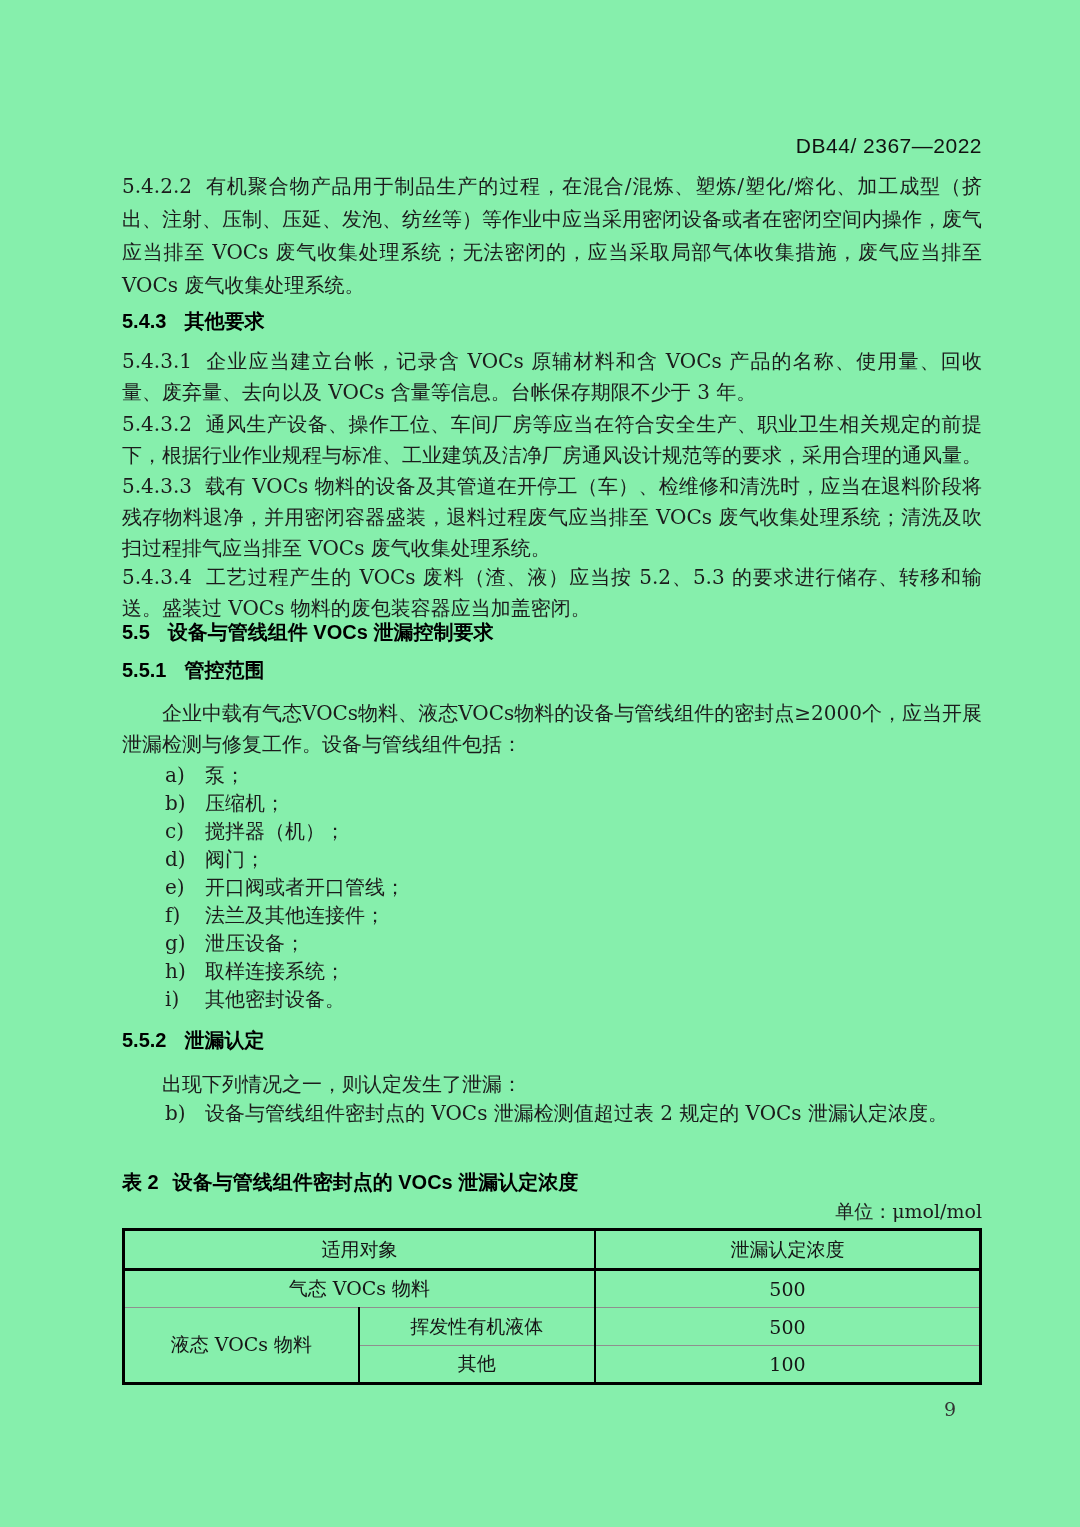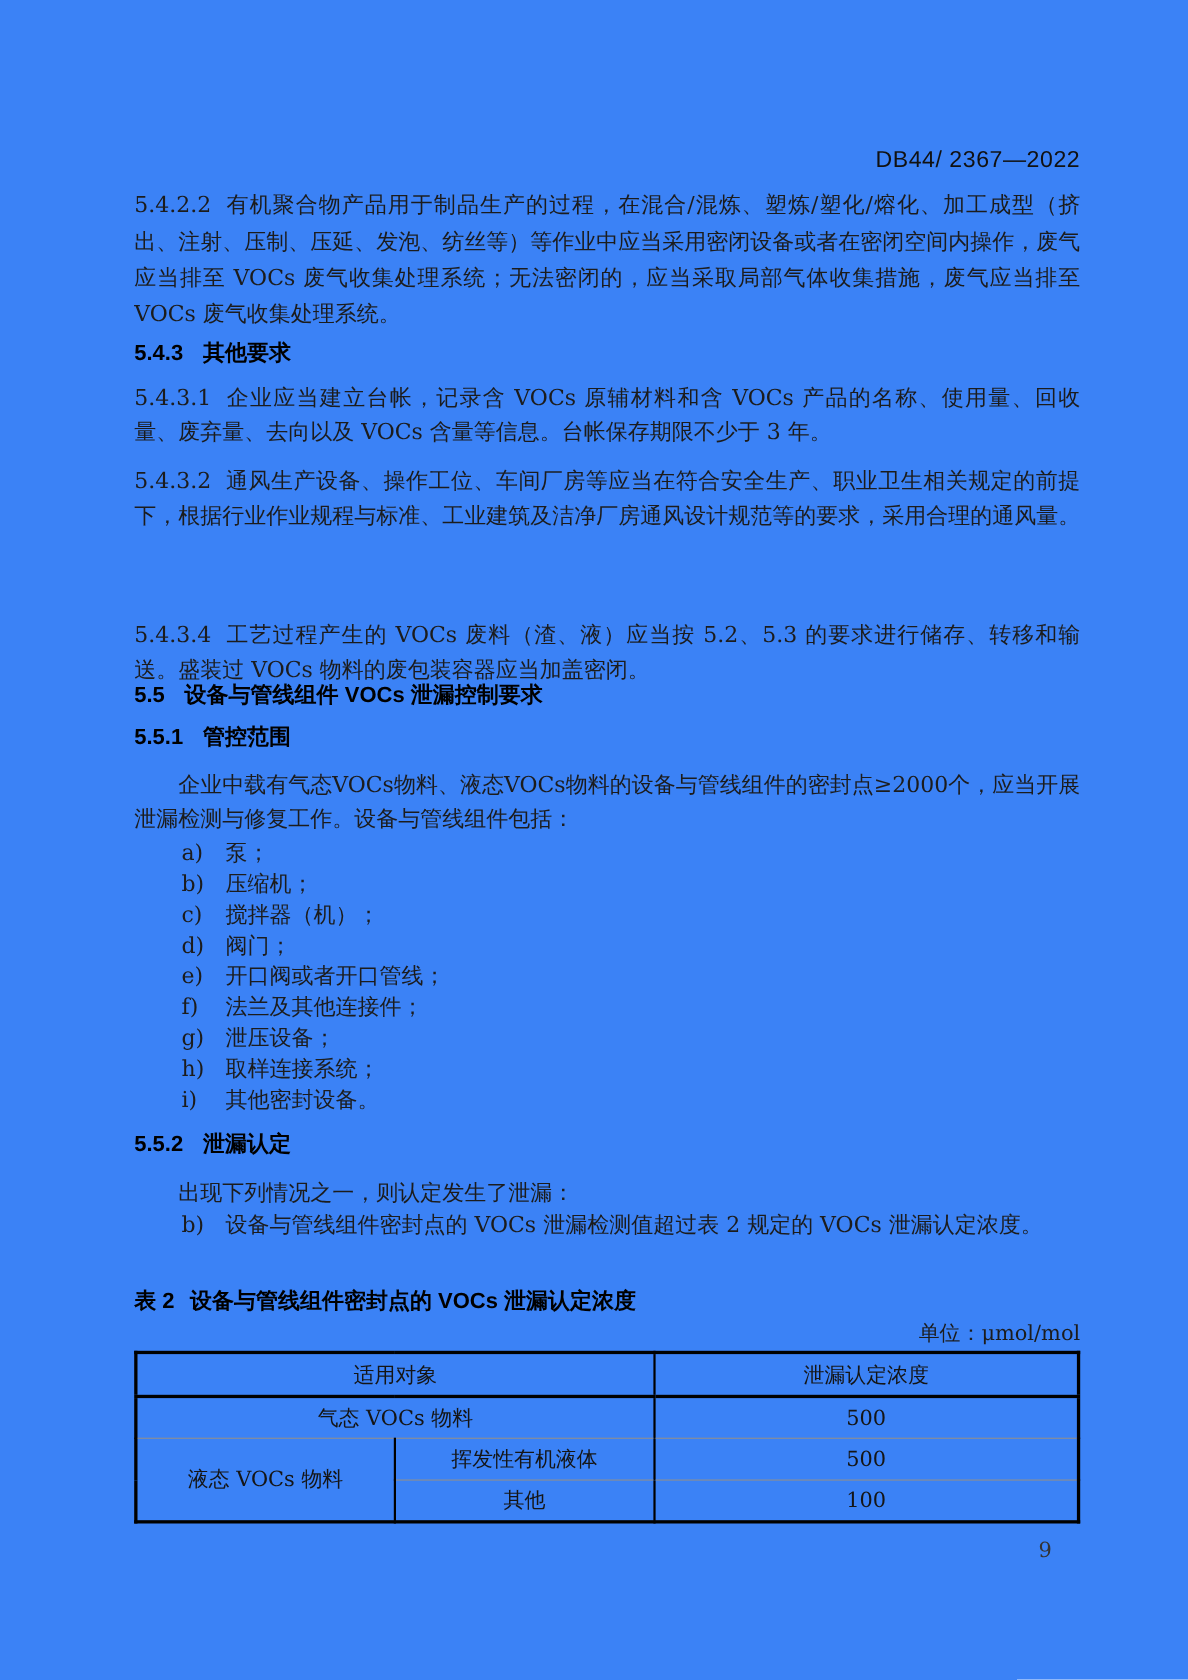--- a/index.html
+++ b/index.html
@@ -2,21 +2,21 @@
 <html><head>
 <meta charset="utf-8">
 <style>
   * { margin:0; padding:0; box-sizing:border-box; }
   html,body { background:#ffffff; }
   body {
     width:1080px; height:1527px; position:relative;
     font-family:"DejaVu Serif","Liberation Serif",serif;
     color:#1c1c1c;
   }
-  .page { position:relative; width:1080px; height:1527px; background:#3b82f6; overflow:hidden; }
+  .page { position:relative; width:1080px; height:1527px; background:#86efac; overflow:hidden; }
   .content { position:absolute; left:122px; top:0; width:860px; height:1527px; }
   .abs { position:absolute; left:0; width:860px; }
 
   .docnum {
     top:134px; text-align:right;
     font-family:"Liberation Sans","DejaVu Sans",sans-serif;
     font-size:21px; letter-spacing:0.5px; color:#111;
   }
 
   p.body { font-size:20px; line-height:31px; text-align:justify; }
@@ -70,22 +70,23 @@
   <div class="content">
 
     <div class="abs docnum">DB44/ 2367—2022</div>
 
     <p class="abs body lh33" style="top:170px"><span class="pnum">5.4.2.2</span><span>有机聚合物产品用于制品生产的过程，在混合/混炼、塑炼/塑化/熔化、加工成型（挤出、注射、压制、压延、发泡、纺丝等）等作业中应当采用密闭设备或者在密闭空间内操作，废气应当排至 VOCs 废气收集处理系统；无法密闭的，应当采取局部气体收集措施，废气应当排至 VOCs 废气收集处理系统。</span></p>
 
     <div class="abs heading" style="top:309px"><span class="hnum">5.4.3</span><span>其他要求</span></div>
 
     <p class="abs body" style="top:346px"><span class="pnum">5.4.3.1</span><span>企业应当建立台帐，记录含 VOCs 原辅材料和含 VOCs 产品的名称、使用量、回收量、废弃量、去向以及 VOCs 含量等信息。台帐保存期限不少于 3 年。</span></p>
 
-    <p class="abs body" style="top:422px"><span class="pnum">5.4.3.2</span><span>通风生产设备、操作工位、车间厂房等应当在符合安全生产、职业卫生相关规定的前提下，根据行业作业规程与标准、工业建筑及洁净厂房通风设计规范等的要求，采用合理的通风量。</span></p>
+    <p class="abs body" style="top:409px"><span class="pnum">5.4.3.2</span><span>通风生产设备、操作工位、车间厂房等应当在符合安全生产、职业卫生相关规定的前提下，根据行业作业规程与标准、工业建筑及洁净厂房通风设计规范等的要求，采用合理的通风量。</span></p>
 
+    <p class="abs body" style="top:471px"><span class="pnum">5.4.3.3</span><span>载有 VOCs 物料的设备及其管道在开停工（车）、检维修和清洗时，应当在退料阶段将残存物料退净，并用密闭容器盛装，退料过程废气应当排至 VOCs 废气收集处理系统；清洗及吹扫过程排气应当排至 VOCs 废气收集处理系统。</span></p>
 
     <p class="abs body" style="top:562px"><span class="pnum">5.4.3.4</span><span>工艺过程产生的 VOCs 废料（渣、液）应当按 5.2、5.3 的要求进行储存、转移和输送。盛装过 VOCs 物料的废包装容器应当加盖密闭。</span></p>
 
     <div class="abs heading" style="top:620px"><span class="hnum">5.5</span><span>设备与管线组件 VOCs 泄漏控制要求</span></div>
 
     <div class="abs heading" style="top:658px"><span class="hnum">5.5.1</span><span>管控范围</span></div>
 
     <p class="abs body indent" style="top:698px">企业中载有气态VOCs物料、液态VOCs物料的设备与管线组件的密封点≥2000个，应当开展泄漏检测与修复工作。设备与管线组件包括：</p>
 
     <div class="abs list" style="top:761px">

